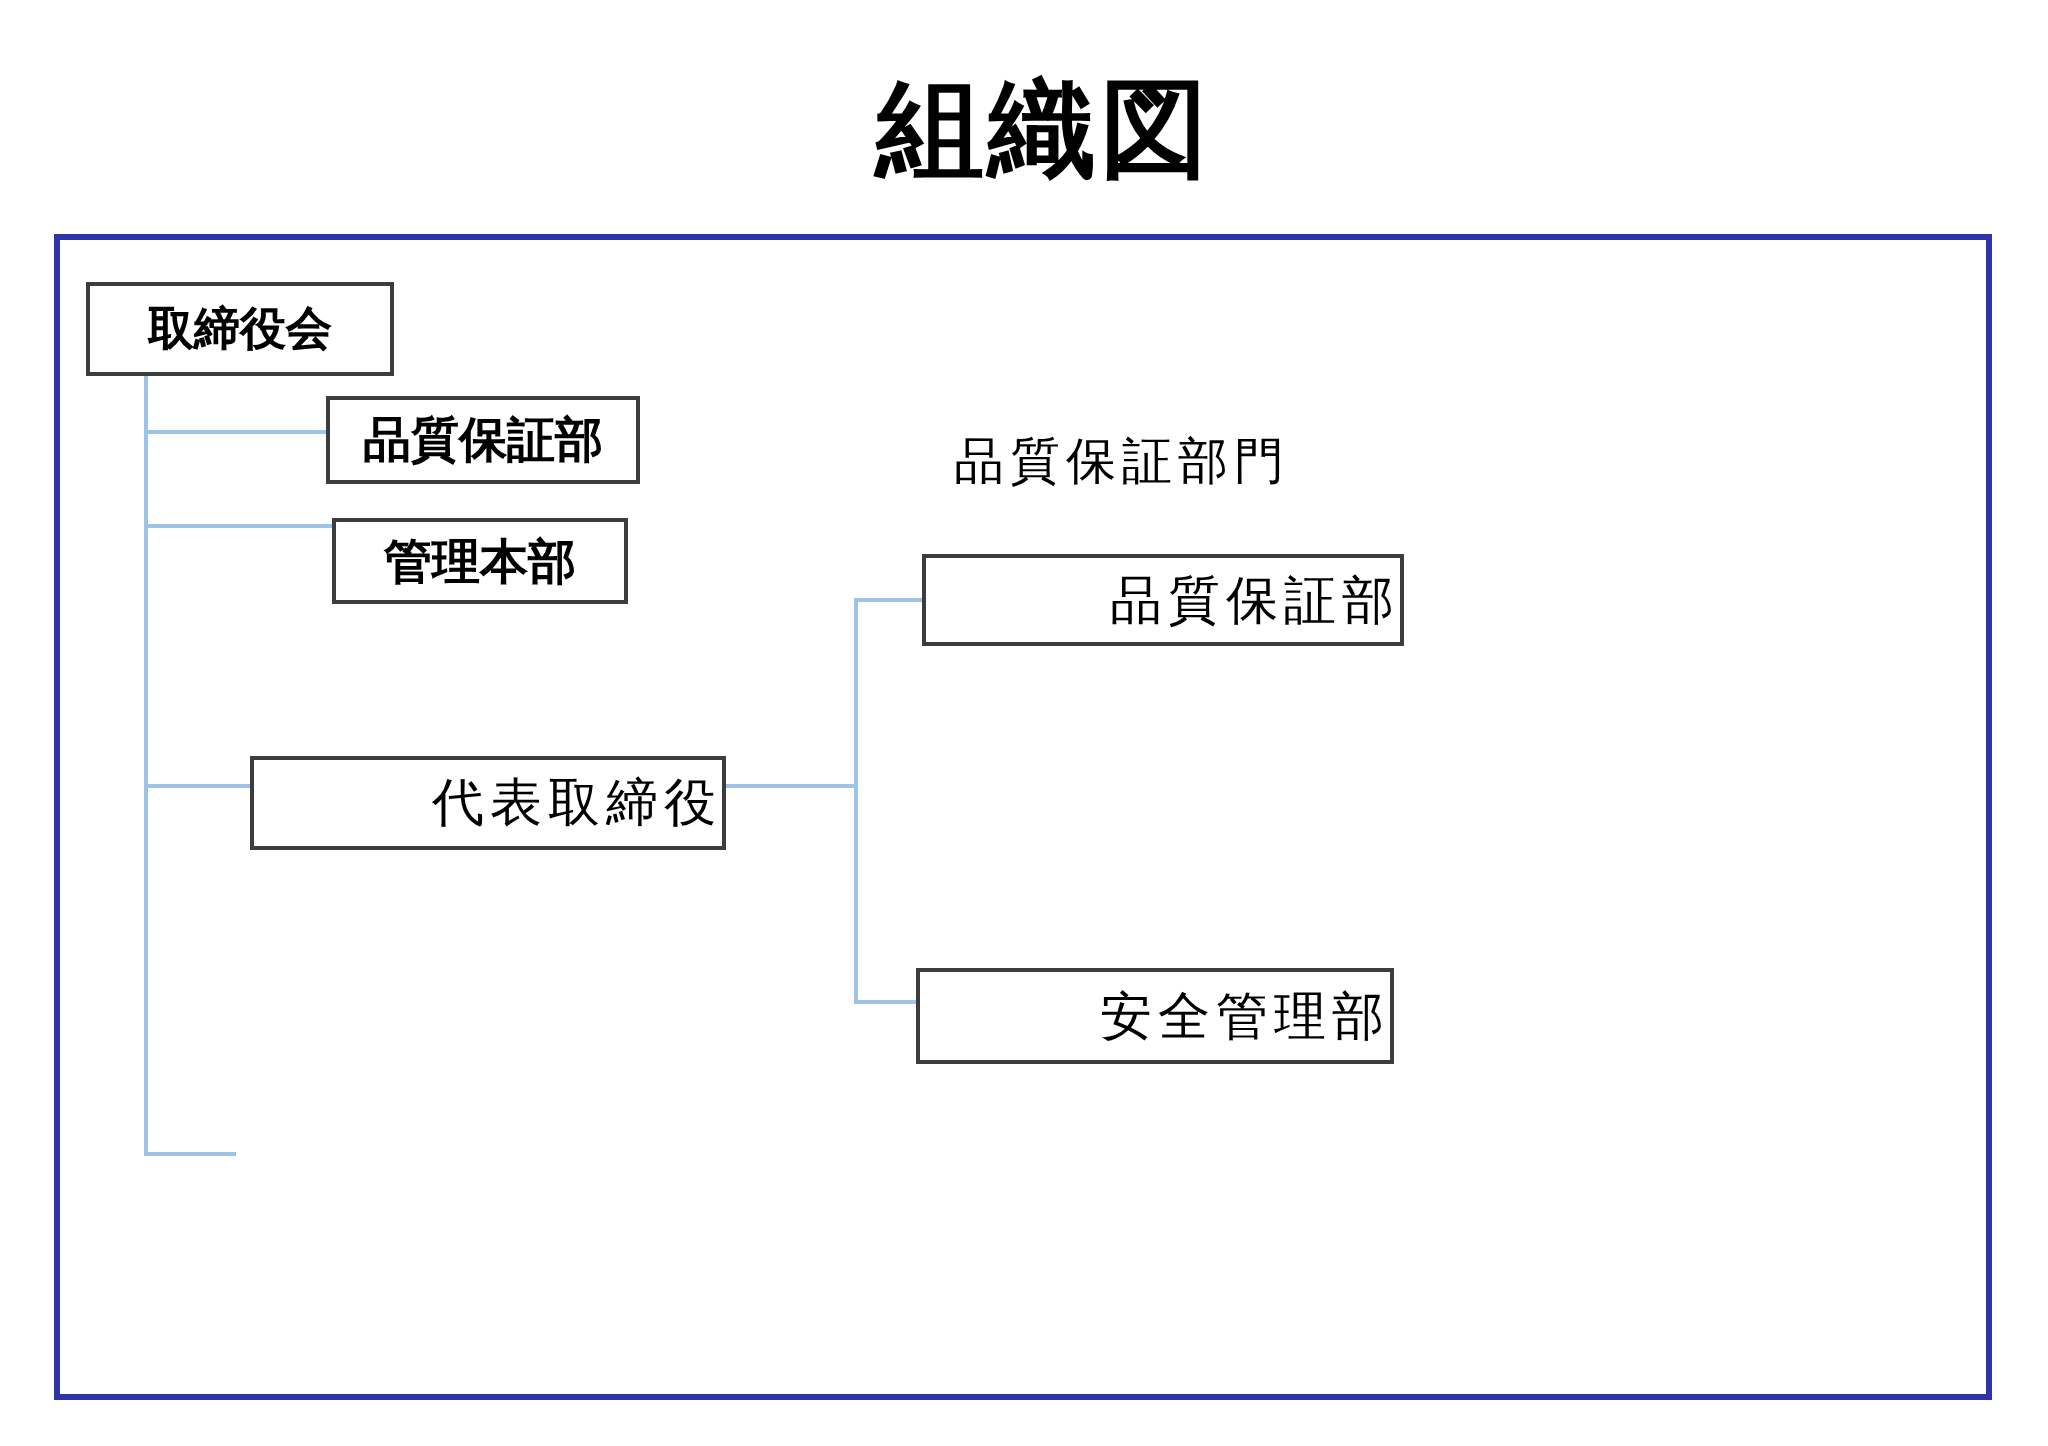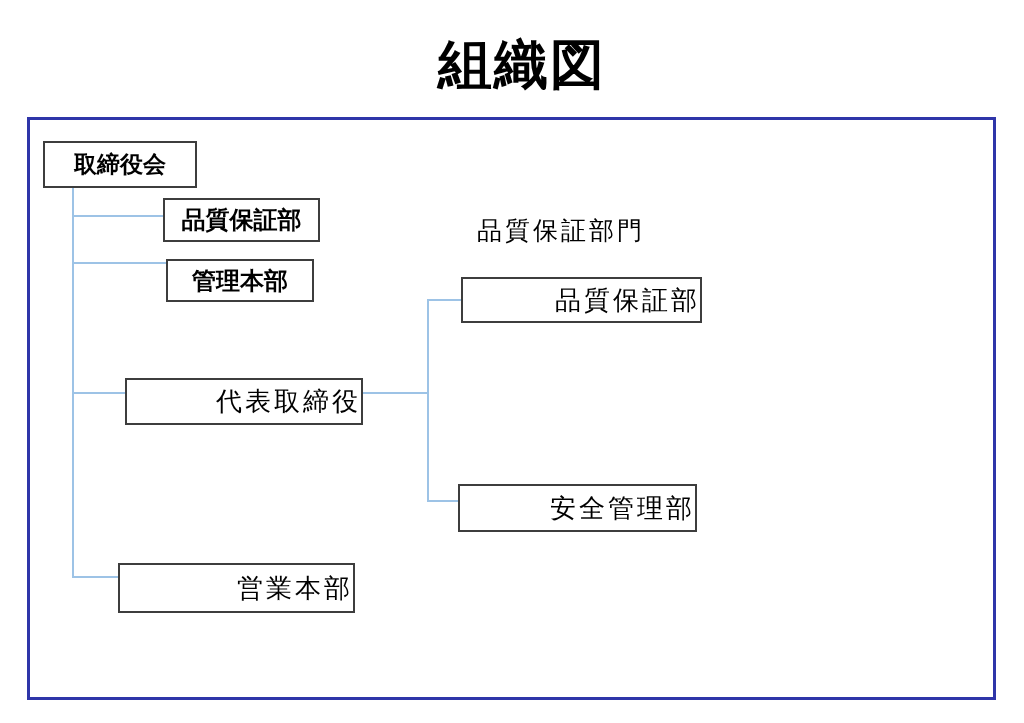--- a/index.html
+++ b/index.html
@@ -120,23 +120,20 @@
   </div>
 
   <div class="node gothic n-admin">
     <span>管理本部</span>
   </div>
 
   <div class="node mincho n-mfg">
     <span>代表取締役</span>
   </div>
 
-  <div class="node mincho n-sales">
-    <span>営業本部</span>
-  </div>
 
   <div class="node mincho n-qa">
     <span>品質保証部</span>
   </div>
 
   <div class="node mincho n-safety">
     <span>安全管理部</span>
   </div>
 
   <div class="group-label">品質保証部門</div>

